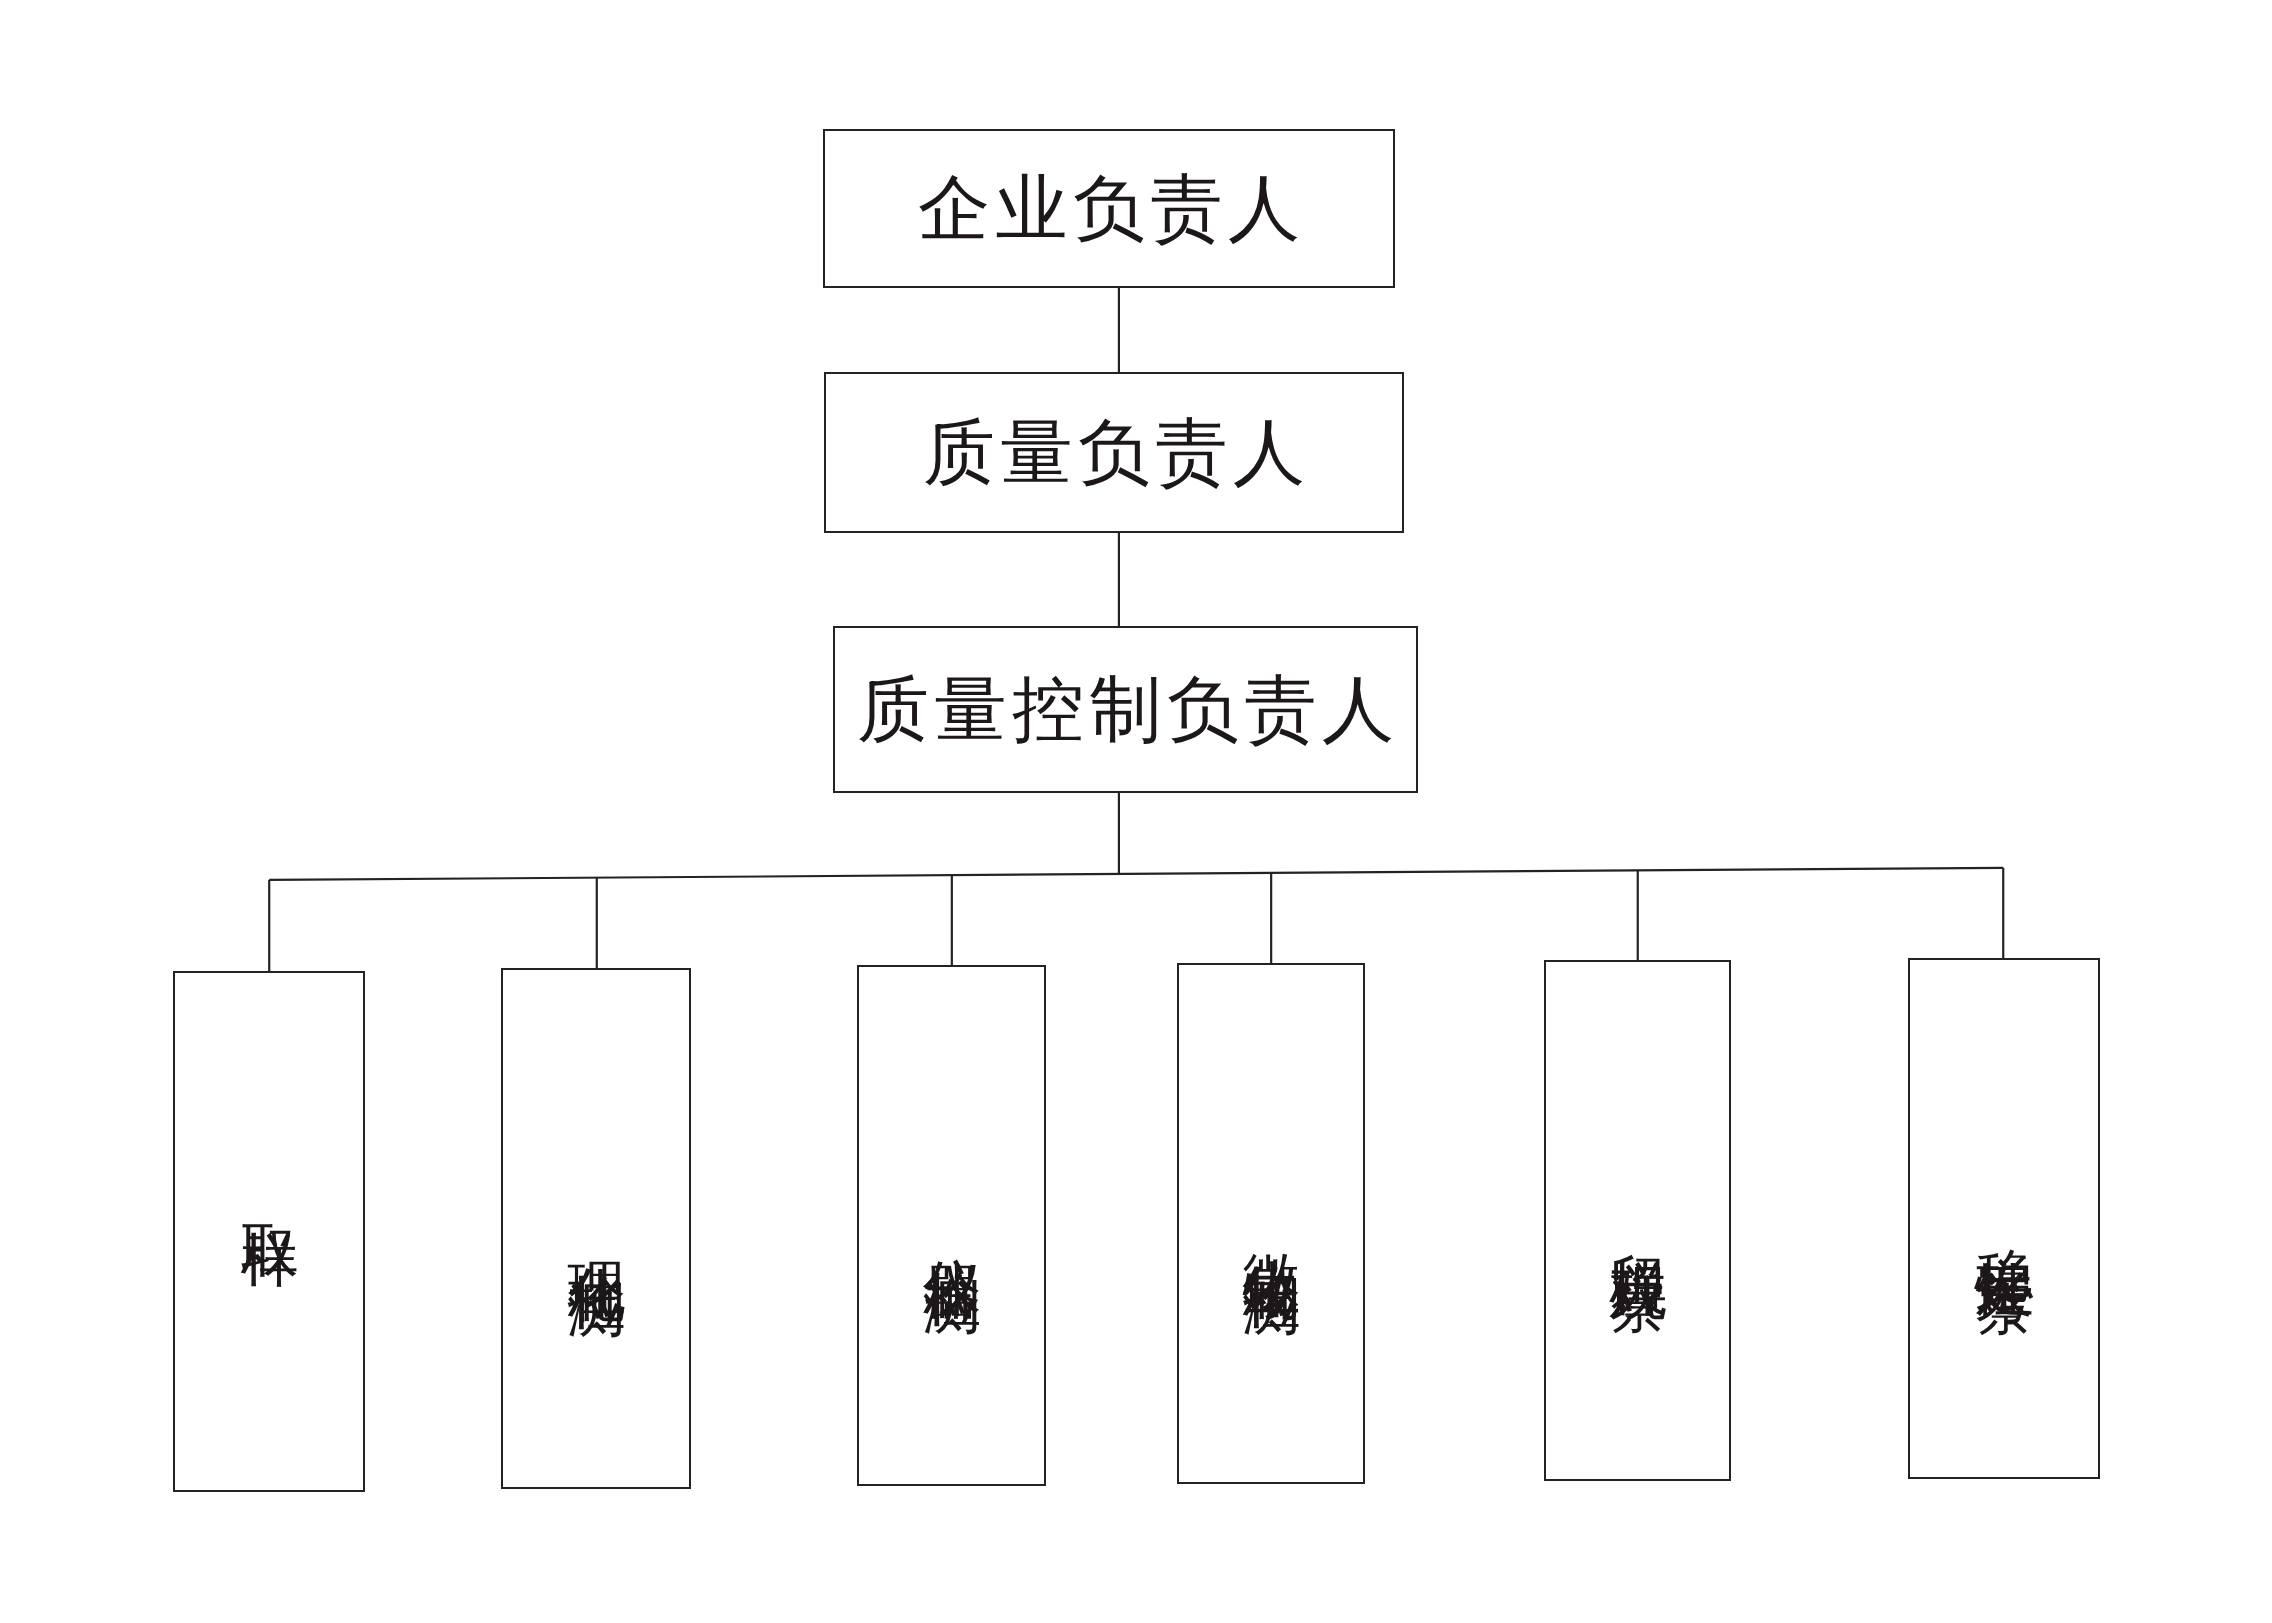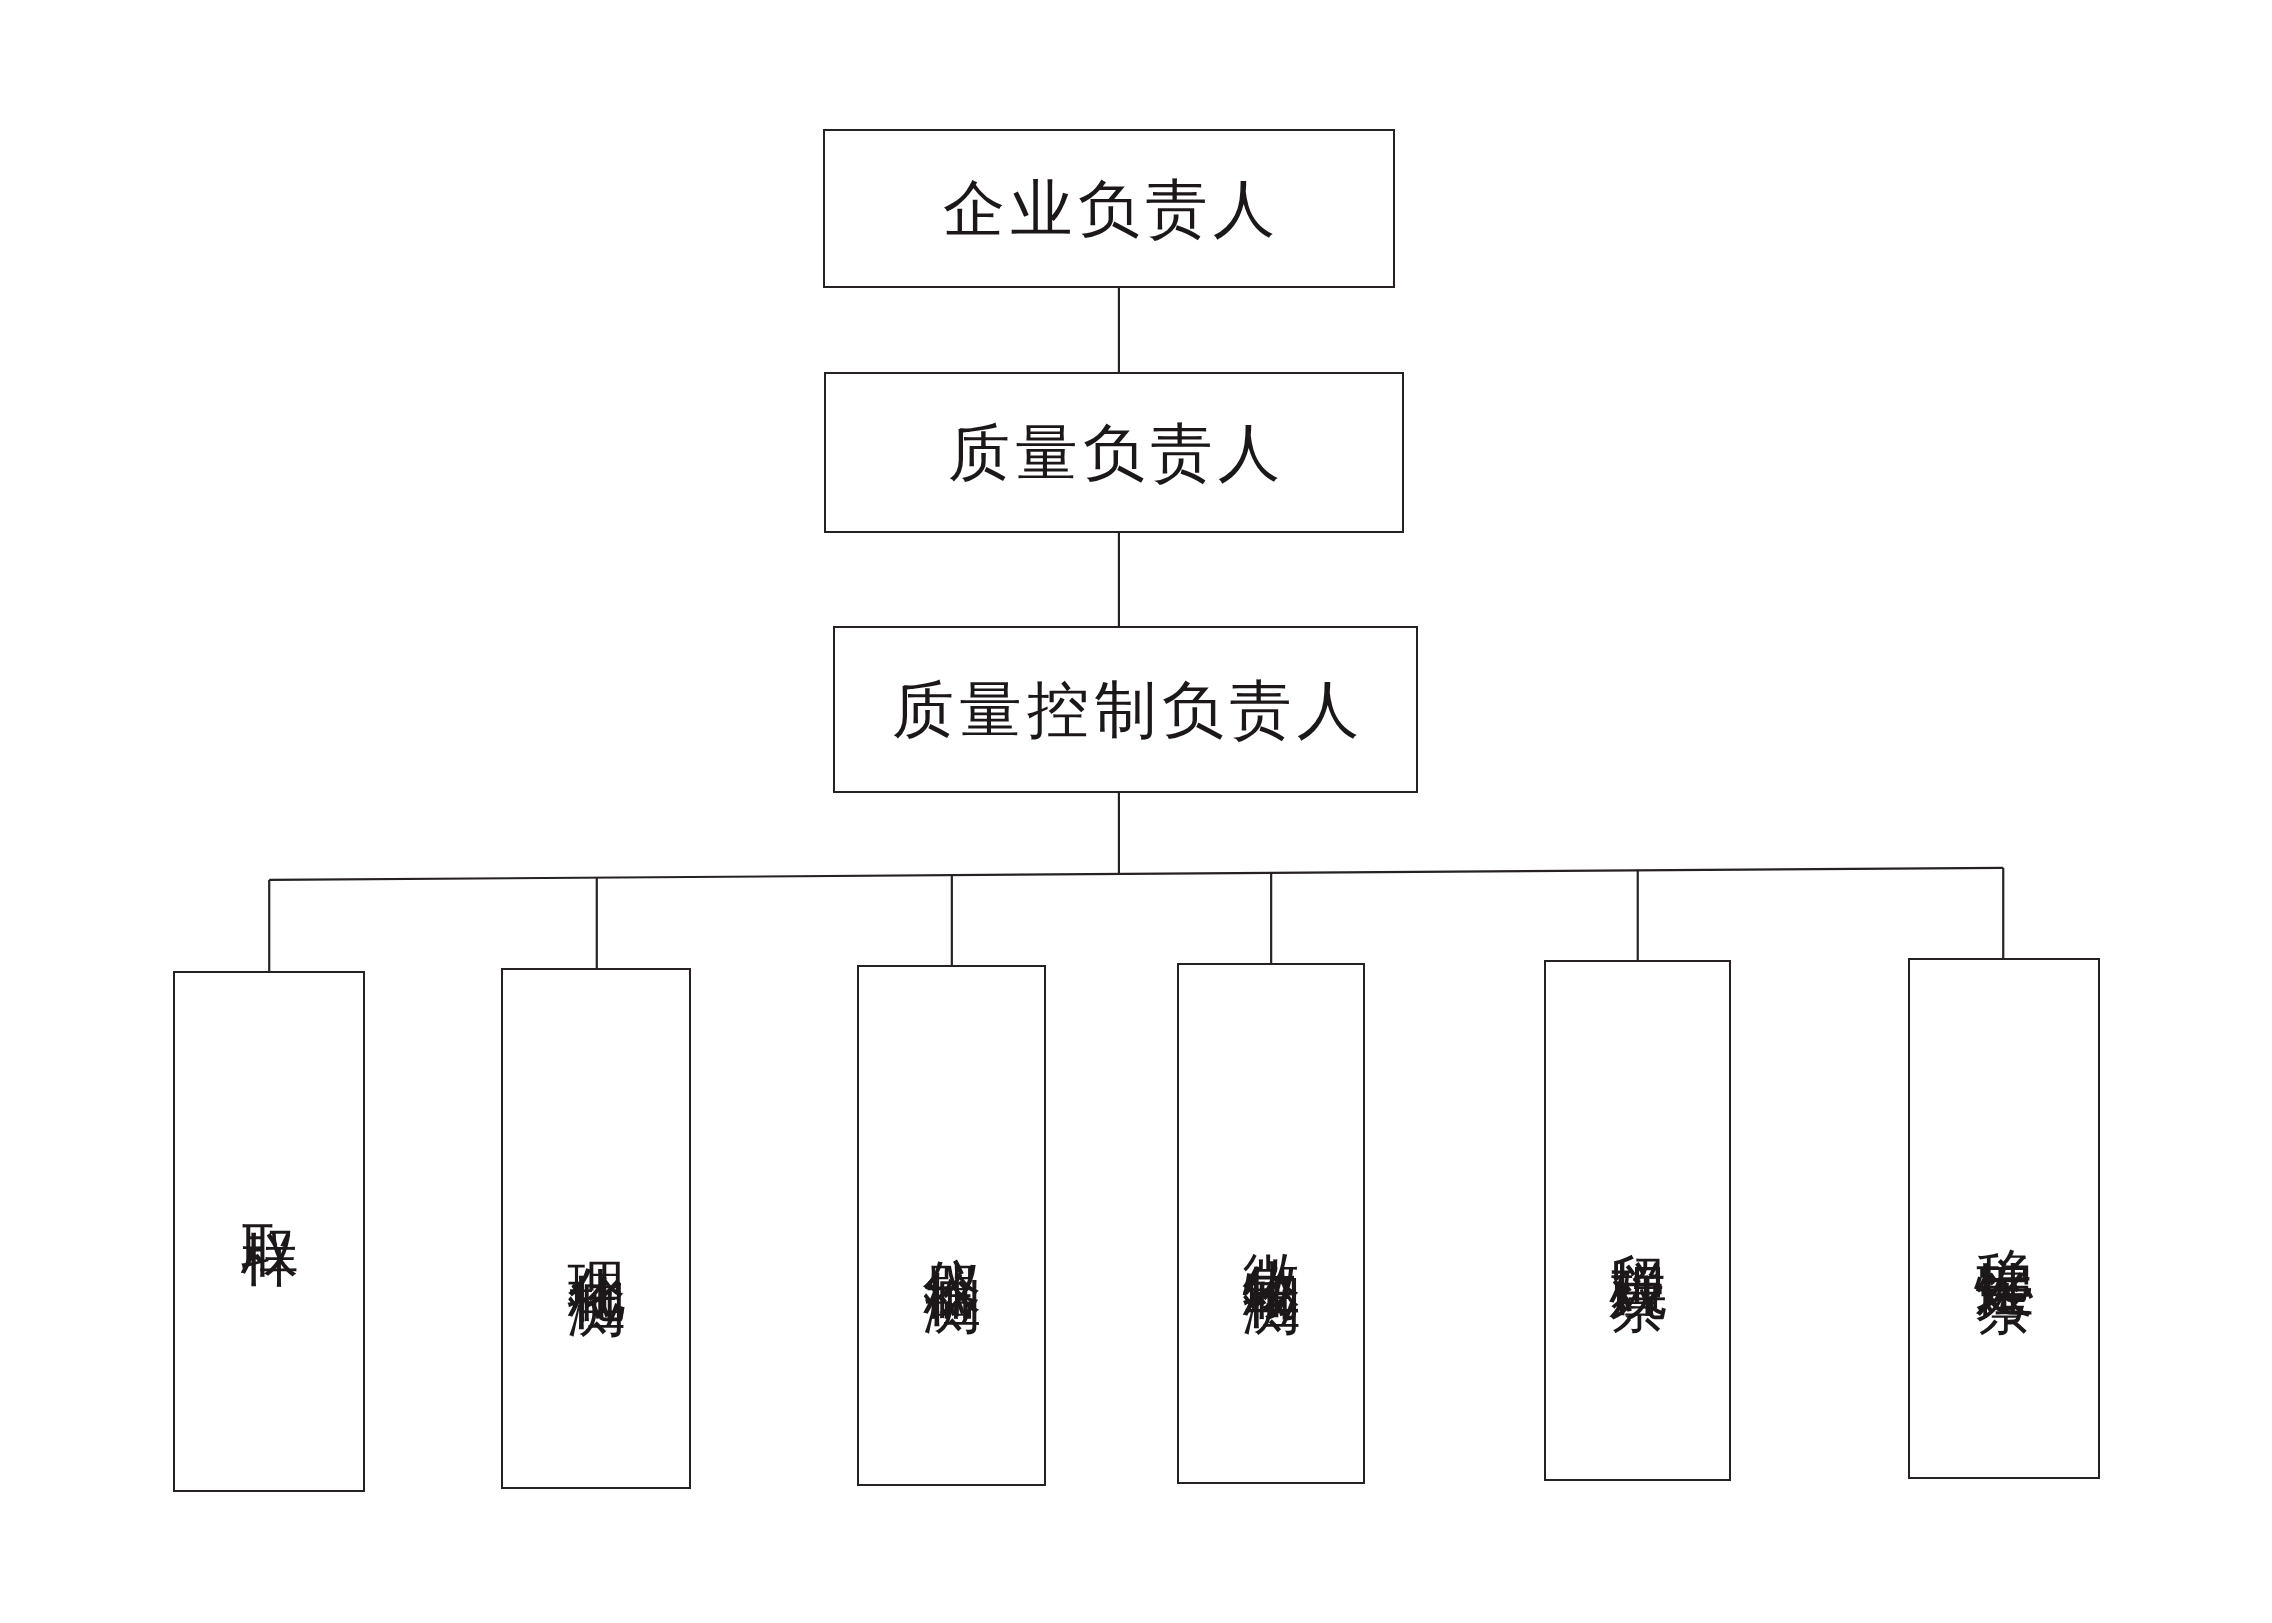--- a/index.html
+++ b/index.html
@@ -34,21 +34,21 @@
     position: absolute;
     box-sizing: border-box;
     border: 2.2px solid #262123;
     background: #ffffff;
     display: flex;
     align-items: center;
     justify-content: center;
     color: #1c1718;
   }
   .h-label {
-    font-size: 62px;
+    font-size: 72px;
     letter-spacing: 5.5px;
     white-space: nowrap;
     text-indent: 5.5px;
   }
   .v-label {
     writing-mode: vertical-lr;
     text-orientation: upright;
     font-size: 58px;
     letter-spacing: 6.6px;
     white-space: nowrap;

